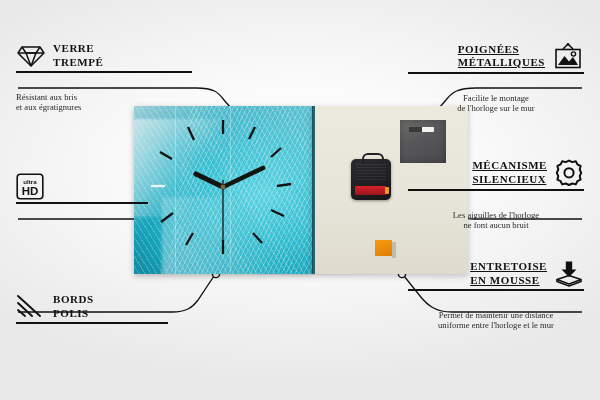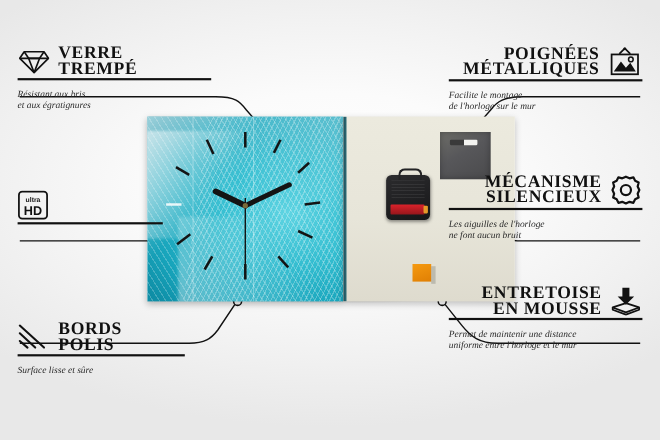--- a/index.html
+++ b/index.html
@@ -16,39 +16,38 @@
   }
   
   #leaders{position:absolute;left:0;top:0;width:600px;height:400px;}
   
   .feature{position:absolute;}
   .feat-head{display:flex;align-items:center;gap:7px;}
   .feat-head.right{justify-content:flex-end;}
   .feat-title{
     font-family:"Liberation Serif", serif;
     font-weight:bold;
-    font-size:16px;
+    font-size:11px;
     letter-spacing:.55px;
     line-height:13.5px;
     color:#111;
     text-transform:uppercase;
     white-space:pre-line;
   }
-  .feat-title.right{text-align:right;}
+  .feat-title.right{text-decoration:underline;}
   .rule{height:1.6px;background:#111;margin-top:2px;}
   .feat-sub{
     font-family:"Liberation Serif", serif;
     font-size:8.6px;
     line-height:10.4px;
     color:#2a2a2a;
-    margin-top:7px;
+    margin-top:19px;
     white-space:pre-line;
-    font-style:italic;
-  }
-  .feat-sub.right{text-align:left;}
+  }
+  .feat-sub.right{text-align:center;}
   .icon{flex:0 0 auto;display:block;}
   
   #product{position:absolute;left:134px;top:106px;width:334px;height:168px;}
   .panel{position:absolute;top:0;height:168px;}
   
   #front{
     left:0;width:178px;
     background:
       linear-gradient(128deg, rgba(255,255,255,.55) 0%, rgba(255,255,255,0) 34%),
       linear-gradient(200deg, rgba(255,255,255,.30) 0%, rgba(255,255,255,0) 40%),
@@ -239,21 +238,20 @@
         <g stroke="#111" stroke-width="1.9" stroke-linecap="round">
           <line x1="2" y1="2" x2="24" y2="22"></line>
           <line x1="2" y1="9" x2="16" y2="22"></line>
           <line x1="2" y1="16" x2="9" y2="22"></line>
         </g>
       </svg>
       <div class="feat-title">BORDS
 POLIS</div>
     </div>
     <div class="rule" style="width:152px"></div>
-    <div class="feat-sub">Surface lisse et sûre</div>
   </div>
 
   <div class="feature" style="left:408px;top:42px;width:176px">
     <div class="feat-head right">
       <div class="feat-title right">POIGNÉES
 MÉTALLIQUES</div>
       <svg class="icon" width="32" height="28" viewBox="0 0 32 28">
         <path d="M11 7 L16 2 L21 7" fill="none" stroke="#111" stroke-width="1.5" stroke-linejoin="round"></path>
         <circle cx="16" cy="2.4" r="1.3" fill="#111"></circle>
         <rect x="4" y="7.5" width="24" height="18" fill="none" stroke="#111" stroke-width="1.6"></rect>

